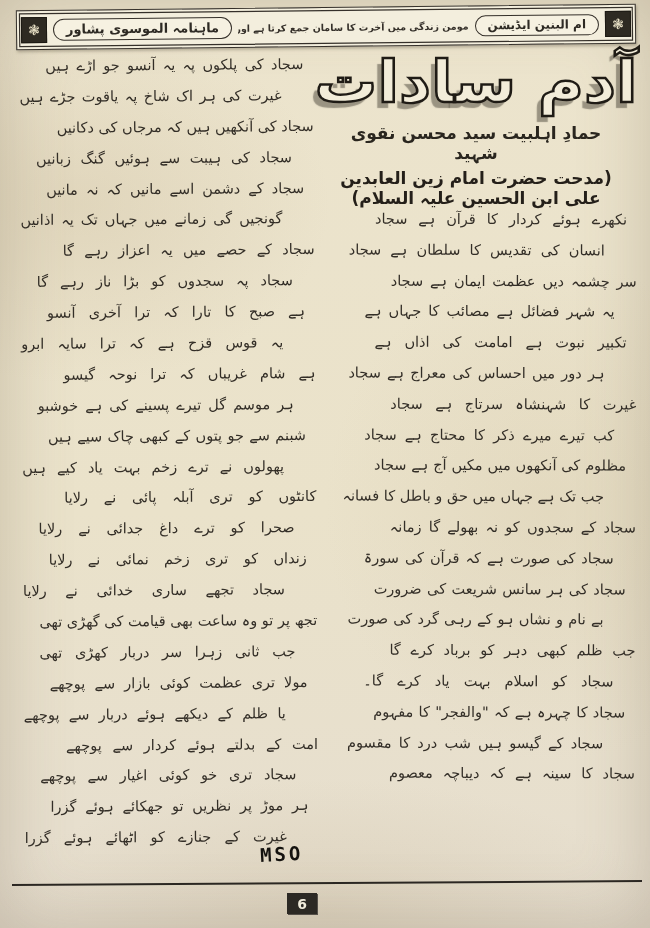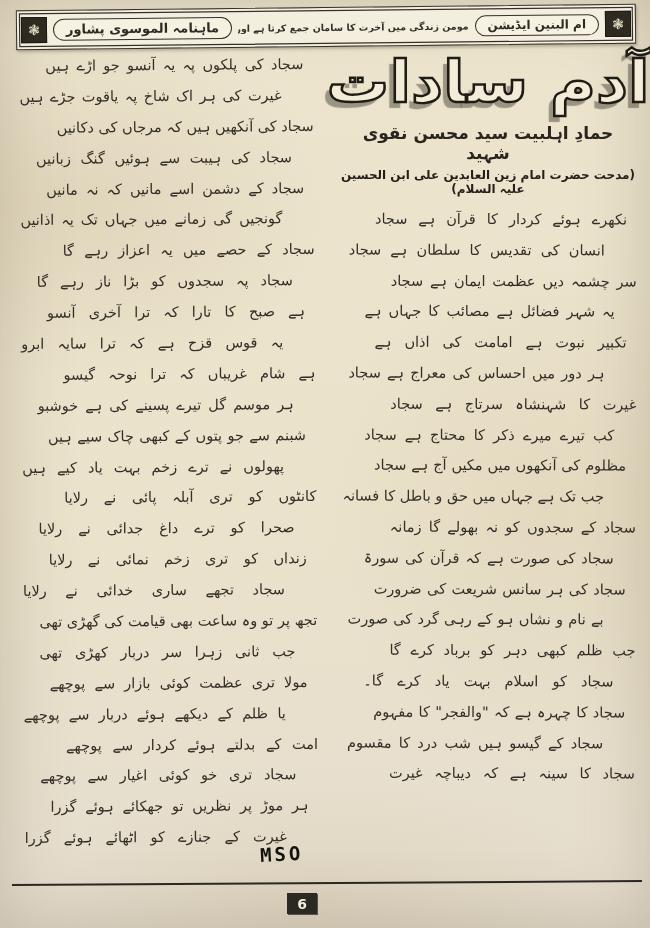--- a/index.html
+++ b/index.html
@@ -40,31 +40,31 @@
     font-weight:bold;
   }
   .pill.edition{font-size:12px;}
   .pill.magazine{font-size:13px;}
   .banner-quote{
     flex:1 1 auto;text-align:center;font-size:9.5px;font-weight:600;
     white-space:nowrap;overflow:hidden;color:#35302a;
   }
 
   
-  .title-block{position:absolute;top:52px;right:12px;width:300px;text-align:center;}
+  .title-block{position:absolute;top:52px;right:24px;width:300px;text-align:center;}
   .main-title{
     font-size:58px;font-weight:bold;line-height:1.05;
     color:#f2ecd9;
     -webkit-text-stroke:2.4px #1f1b15;
     text-shadow:-5px 6px 1px rgba(88,82,70,0.55);
     letter-spacing:2px;
     transform:scaleX(1.08);
   }
   .poet-line{margin-top:10px;font-size:17px;font-weight:bold;color:#2a261f;}
-  .dedication-line{margin-top:5px;font-size:12px;font-weight:bold;color:#241f19;}
+  .dedication-line{margin-top:5px;font-size:17px;font-weight:bold;color:#241f19;}
 
   
   .poem-col{position:absolute;}
   .col-right{top:200px;right:10px;width:308px;transform:rotate(0.2deg);}
   .col-left{top:50px;left:6px;width:314px;transform:rotate(-0.4deg);}
   .verse-line{
     direction:rtl;
     font-size:14.5px;color:#332e27;
     text-align:justify;text-align-last:justify;
     white-space:nowrap;overflow:hidden;
@@ -128,21 +128,21 @@
       <div class="verse-line">مظلوم کی آنکھوں میں مکیں آج ہے سجاد</div>
       <div class="verse-line">جب تک ہے جہاں میں حق و باطل کا فسانہ</div>
       <div class="verse-line">سجاد کے سجدوں کو نہ بھولے گا زمانہ</div>
       <div class="verse-line">سجاد کی صورت ہے کہ قرآن کی سورۃ</div>
       <div class="verse-line">سجاد کی ہر سانس شریعت کی ضرورت</div>
       <div class="verse-line">بے نام و نشاں ہو کے رہی گرد کی صورت</div>
       <div class="verse-line">جب ظلم کبھی دہر کو برباد کرے گا</div>
       <div class="verse-line">سجاد کو اسلام بہت یاد کرے گا۔</div>
       <div class="verse-line">سجاد کا چہرہ ہے کہ "والفجر" کا مفہوم</div>
       <div class="verse-line">سجاد کے گیسو ہیں شب درد کا مقسوم</div>
-      <div class="verse-line">سجاد کا سینہ ہے کہ دیباچہ غیرت</div>
+      <div class="verse-line">سجاد کا سینہ ہے کہ دیباچہ معصوم</div>
     </div>
   <div class="poem-col col-left">
       <div class="verse-line">سجاد کی پلکوں پہ یہ آنسو جو اڑے ہیں</div>
       <div class="verse-line">غیرت کی ہر اک شاخ پہ یاقوت جڑے ہیں</div>
       <div class="verse-line">سجاد کی آنکھیں ہیں کہ مرجاں کی دکانیں</div>
       <div class="verse-line">سجاد کی ہیبت سے ہوئیں گنگ زبانیں</div>
       <div class="verse-line">سجاد کے دشمن اسے مانیں کہ نہ مانیں</div>
       <div class="verse-line">گونجیں گی زمانے میں جہاں تک یہ اذانیں</div>
       <div class="verse-line">سجاد کے حصے میں یہ اعزاز رہے گا</div>
       <div class="verse-line">سجاد پہ سجدوں کو بڑا ناز رہے گا</div>

